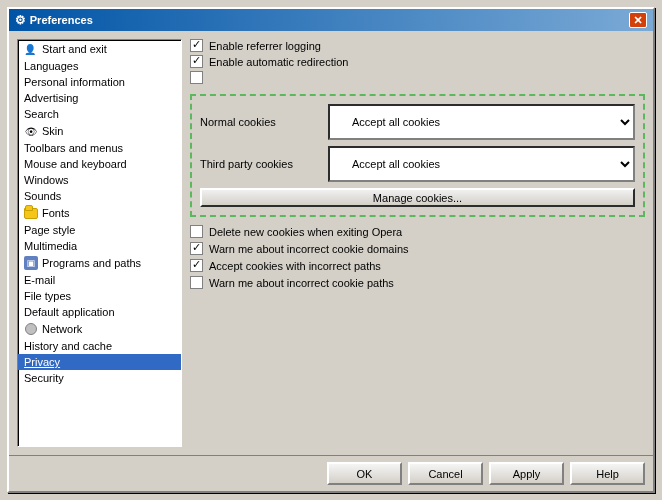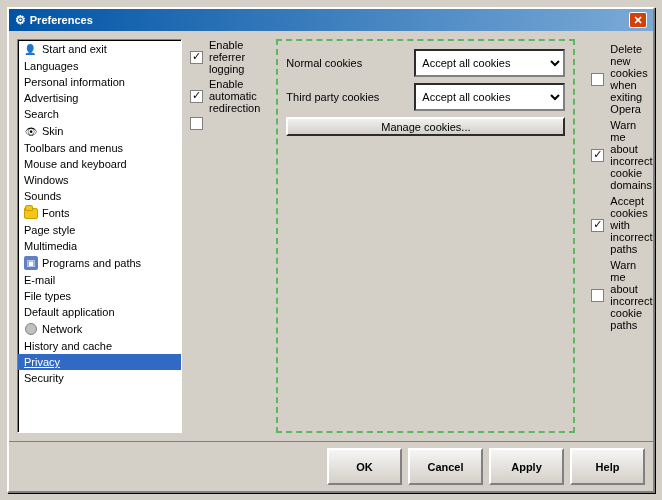--- a/index.html
+++ b/index.html
@@ -155,22 +155,22 @@
       border: 1px solid #808080;
       border-radius: 50%;
       display: flex;
       align-items: center;
       justify-content: center;
     }
 
     .main-panel {
       flex: 1;
       display: flex;
-      flex-direction: row;
-      gap: 16px;
+      flex-direction: column;
+      gap: 4px;
     }
 
     .top-checkboxes {
       display: flex;
       flex-direction: column;
       gap: 3px;
       margin-bottom: 6px;
     }
 
     .checkbox-row {
@@ -218,26 +218,26 @@
       gap: 8px;
     }
 
     .dropdown-label {
       width: 120px;
       flex-shrink: 0;
     }
 
     .dropdown-select {
       flex: 1;
-      height: 28px;
+      height: 36px;
       border: 2px inset #808080;
       background: white;
       font-size: 11px;
       font-family: Tahoma, Arial, sans-serif;
-      padding: 0 2px;
+      padding: 0 18px;
       cursor: pointer;
     }
 
     .manage-btn {
       display: block;
       width: 100%;
       height: 19px;
       background: linear-gradient(to bottom, #f0f0f0, #d4d0c8);
       border: 2px outset #fff;
       border-right-color: #808080;
@@ -259,30 +259,29 @@
       display: flex;
       justify-content: flex-end;
       gap: 6px;
       padding: 6px 8px;
       border-top: 1px solid #808080;
       flex-shrink: 0;
     }
 
     .action-btn {
       width: 75px;
-      height: 37px;
+      height: 23px;
       background: linear-gradient(to bottom, #f5f5f5, #d4d0c8);
       border-top: 2px solid #fff;
       border-left: 2px solid #fff;
       border-right: 2px solid #808080;
       border-bottom: 2px solid #808080;
       font-family: Tahoma, Arial, sans-serif;
       font-size: 11px;
       cursor: pointer;
-      font-weight: bold;
     }
   </style>
 </head>
 <body>
 
 <div class="window">
 
   <div class="title-bar">
     <div class="title-bar-text">
       <span style="font-size:12px;">⚙</span>

